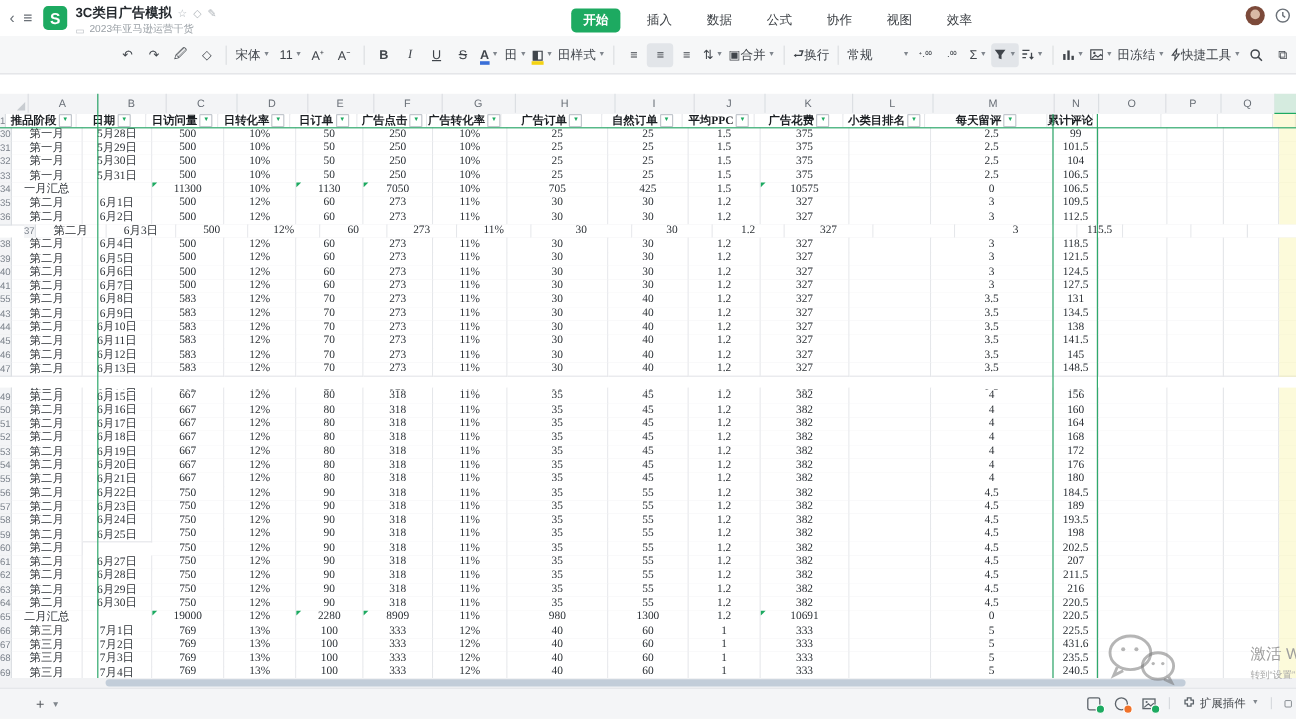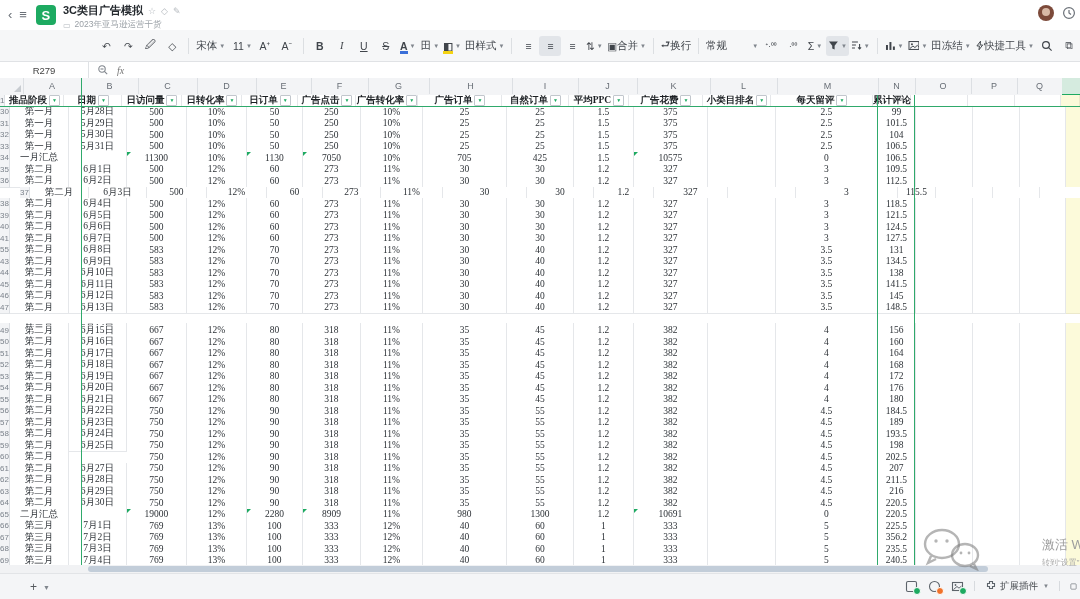--- a/index.html
+++ b/index.html
@@ -98,20 +98,29 @@
           <span class="mini-ic">☆</span>
           <span class="mini-ic">◇</span>
           <span class="mini-ic">✎</span>
         </div>
         <div class="doc-sub">
           <span style="font-size:8px;color:#b3b8bd;">▭</span>
           <span>2023年亚马逊运营干货</span>
         </div>
       </div>
     </div>
+    <div class="menu-tabs" id="menuTabs">
+        <span class="menu-tab active">开始</span>
+        <span class="menu-tab">插入</span>
+        <span class="menu-tab">数据</span>
+        <span class="menu-tab">公式</span>
+        <span class="menu-tab">协作</span>
+        <span class="menu-tab">视图</span>
+        <span class="menu-tab">效率</span>
+      </div>
     <div class="tb-right">
       <div class="avatar"></div>
       <svg class="ic" width="14" height="14" viewBox="0 0 14 14">
         <circle cx="7" cy="7" r="5.4" fill="none" stroke="#6b7178" stroke-width="1.2"></circle>
         <path d="M7 4v3l2 1.5" fill="none" stroke="#6b7178" stroke-width="1.2"></path>
       </svg>
     </div>
   </div>
 
   <div class="toolbar">
@@ -202,30 +211,20 @@
       </span>
     <span class="ti">
       <svg class="ic" width="12" height="12" viewBox="0 0 12 12">
           <circle cx="5" cy="5" r="3.4" fill="none" stroke="#40454b" stroke-width="1.2"></circle>
           <path d="M7.6 7.6 10.6 10.6" stroke="#40454b" stroke-width="1.2"></path>
         </svg>
       </span>
     <span class="ti" style="overflow:hidden;width:12px;">⧉</span>
   </div>
 
-  <div class="fbar">
-    <div class="namebox">R279</div>
-    <svg class="ic" width="12" height="12" viewBox="0 0 12 12" style="margin-left:8px;">
-      <circle cx="5" cy="5" r="3.2" fill="none" stroke="#80868d" stroke-width="1.1"></circle>
-        <path d="M3.5 5h3" stroke="#80868d" stroke-width="1.1"></path>
-        <path d="M7.4 7.4 10.2 10.2" stroke="#80868d" stroke-width="1.1"></path>
-      </svg>
-    <span class="fx">fx</span>
-    <div style="flex:1;height:100%;"></div>
-  </div>
 
   <div class="sheet">
     <div class="colhead-row" id="colheadRow">
       <div class="corner"></div>
     <div class="colhead" style="left: 23px; width: 58px;">A</div>
         <div class="colhead" style="left: 81px; width: 57px;">B</div>
         <div class="colhead" style="left: 138px; width: 59px;">C</div>
         <div class="colhead" style="left: 197px; width: 59px;">D</div>
         <div class="colhead" style="left: 256px; width: 55px;">E</div>
         <div class="colhead" style="left: 311px; width: 57px;">F</div>
@@ -1116,21 +1115,21 @@
           <div class="cell" style="width: 59px; height: 100%; flex: 0 0 auto;">13%</div>
           <div class="cell" style="width: 55px; height: 100%; flex: 0 0 auto;">100</div>
           <div class="cell" style="width: 57px; height: 100%; flex: 0 0 auto;">333</div>
           <div class="cell" style="width: 61px; height: 100%; flex: 0 0 auto;">12%</div>
           <div class="cell" style="width: 83px; height: 100%; flex: 0 0 auto;">40</div>
           <div class="cell" style="width: 66px; height: 100%; flex: 0 0 auto;">60</div>
           <div class="cell" style="width: 59px; height: 100%; flex: 0 0 auto;">1</div>
           <div class="cell" style="width: 73px; height: 100%; flex: 0 0 auto;">333</div>
           <div class="cell" style="width: 67px; height: 100%; flex: 0 0 auto;"></div>
           <div class="cell" style="width: 101px; height: 100%; flex: 0 0 auto;">5</div>
-          <div class="cell" style="width: 37px; height: 100%; flex: 0 0 auto;">356.2</div>
+          <div class="cell" style="width: 37px; height: 100%; flex: 0 0 auto;">431.6</div>
           <div class="cell" style="width: 56px; height: 100%; flex: 0 0 auto;"></div>
           <div class="cell" style="width: 46px; height: 100%; flex: 0 0 auto;"></div>
           <div class="cell" style="width: 45px; height: 100%; flex: 0 0 auto;"></div>
           <div class="cell ycell" style="width: 18px; height: 100%; flex: 0 0 auto;"></div>
         </div>
         <div class="gridrow" style="top: 465px; height: 11.5px;">
           <div class="rowhead" style="height: 100%;">68</div>
           <div class="cell" style="width: 58px; height: 100%; flex: 0 0 auto;">第三月</div>
           <div class="cell" style="width: 57px; height: 100%; flex: 0 0 auto;">7月3日</div>
           <div class="cell" style="width: 59px; height: 100%; flex: 0 0 auto;">769</div>

